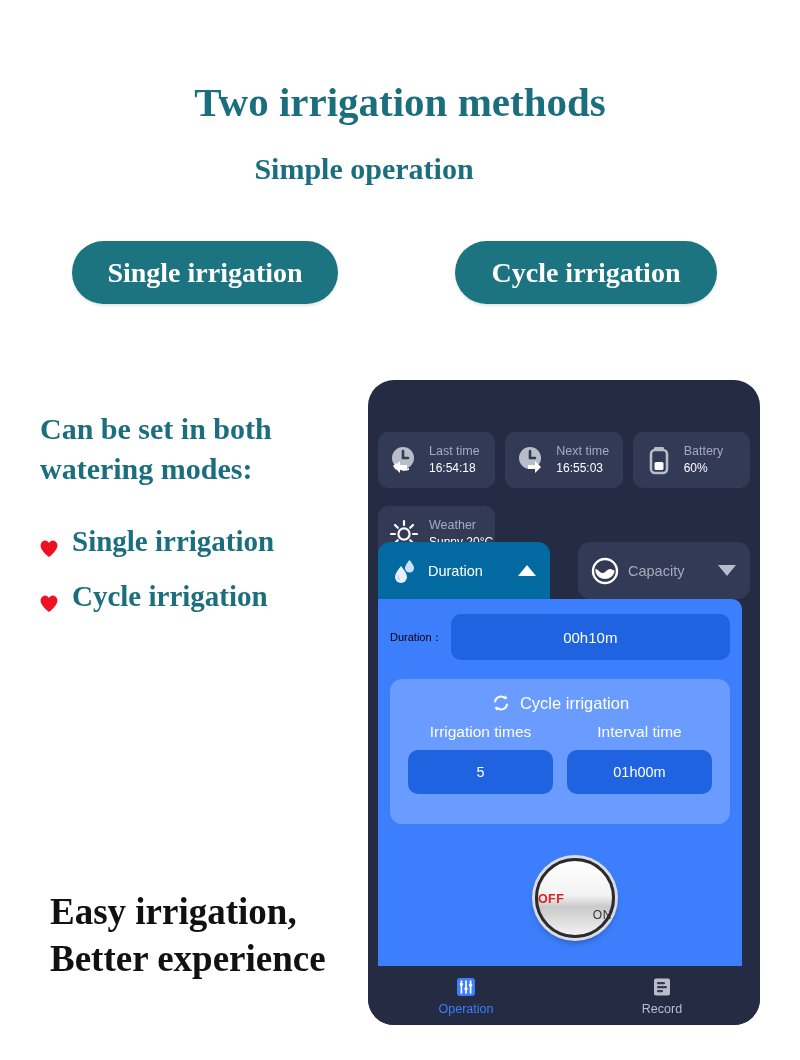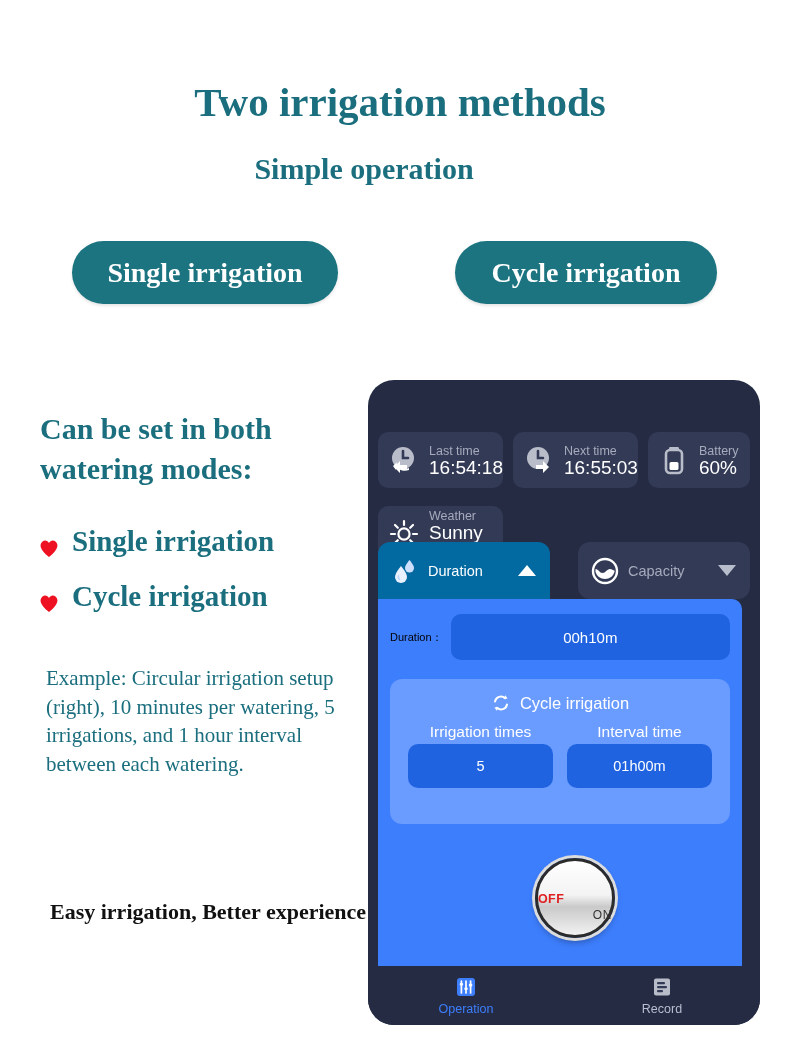--- a/index.html
+++ b/index.html
@@ -71,21 +71,21 @@
     position: absolute; left: 46px; top: 664px; width: 290px;
     font-family: "Liberation Serif", serif;
     font-size: 21px;
     line-height: 28.5px;
     color: #1a6e7e;
   }
   .closing {
     position: absolute; left: 50px; top: 888px; width: 330px;
     font-family: "Liberation Serif", serif;
     font-weight: bold;
-    font-size: 22px;
+    font-size: 37px;
     line-height: 47px;
     color: #111111;
   }
 
   
   .phone {
     position: absolute; left: 368px; top: 380px;
     width: 392px; height: 645px;
     background: #242b43;
     border-radius: 26px;
@@ -104,21 +104,21 @@
   .status-card {
     background: #323a55;
     border-radius: 10px;
     height: 56px;
     display: flex; align-items: center;
     padding-left: 9px;
   }
   .status-icon { width: 34px; height: 34px; flex: none; margin-right: 8px; }
   .status-texts { display: flex; flex-direction: column; justify-content: center; }
   .status-label { font-size: 12.5px; color: #a6abbd; line-height: 15px; }
-  .status-value { font-size: 19px; color: #ffffff; line-height: 18px; }
+  .status-value { font-size: 12px; color: #ffffff; line-height: 18px; }
 
   
   .tabs { position: absolute; left: 10px; top: 162px; width: 372px; height: 57px; }
   .tab {
     position: absolute; top: 0; height: 57px;
     border-radius: 12px;
     display: flex; align-items: center;
   }
   .tab-duration { left: 0; width: 172px; background: #0369a1; border-bottom-left-radius: 0; border-bottom-right-radius: 0; }
   .tab-capacity { right: 0; width: 172px; background: #323a55; }
@@ -159,21 +159,21 @@
   }
   .cycle-head {
     display: flex; align-items: center; justify-content: center;
     color: #ffffff; font-size: 16.5px; height: 28px;
   }
   .cycle-icon { width: 20px; height: 20px; margin-right: 9px; flex: none; }
   .cycle-cols {
     display: flex; gap: 14px; padding: 6px 18px 0 18px;
   }
   .cycle-col { flex: 1; display: flex; flex-direction: column; align-items: center; }
-  .cycle-col-label { color: #ffffff; font-size: 15.5px; margin-bottom: 3px; }
+  .cycle-col-label { color: #ffffff; font-size: 15.5px; margin-bottom: 9px; }
   .cycle-col-field {
     width: 100%; height: 44px;
     background: #1f63e0; border-radius: 10px;
     display: flex; align-items: center; justify-content: center;
     color: #ffffff; font-size: 14.5px;
   }
 
   
   .knob {
     position: absolute; left: 157px; top: 259px;
@@ -231,21 +231,20 @@
     <div class="bullet">
       <span class="heart">
         <svg viewBox="0 0 24 22" width="22" height="20">
             <path d="M12 21 C2 13 1 7.5 4.6 4.2 C7.4 1.6 10.6 3 12 5.6 C13.4 3 16.6 1.6 19.4 4.2 C23 7.5 22 13 12 21 Z" fill="#ee1122"></path>
           </svg>
       </span>
       <span>Cycle irrigation</span>
     </div>
   </div>
 
-  <div class="note">Example: Circular irrigation setup (right), 10 minutes per watering, 5 irrigations, and 1 hour interval between each watering.</div>
   <div class="closing">Easy irrigation, Better experience</div>
 
   <div class="phone">
 
     <div class="status-grid">
 
       <div class="status-card">
         <span class="status-icon">
           <svg viewBox="0 0 34 34" width="34" height="34">
             <circle cx="16" cy="15" r="11" fill="#b9bdca"></circle>

